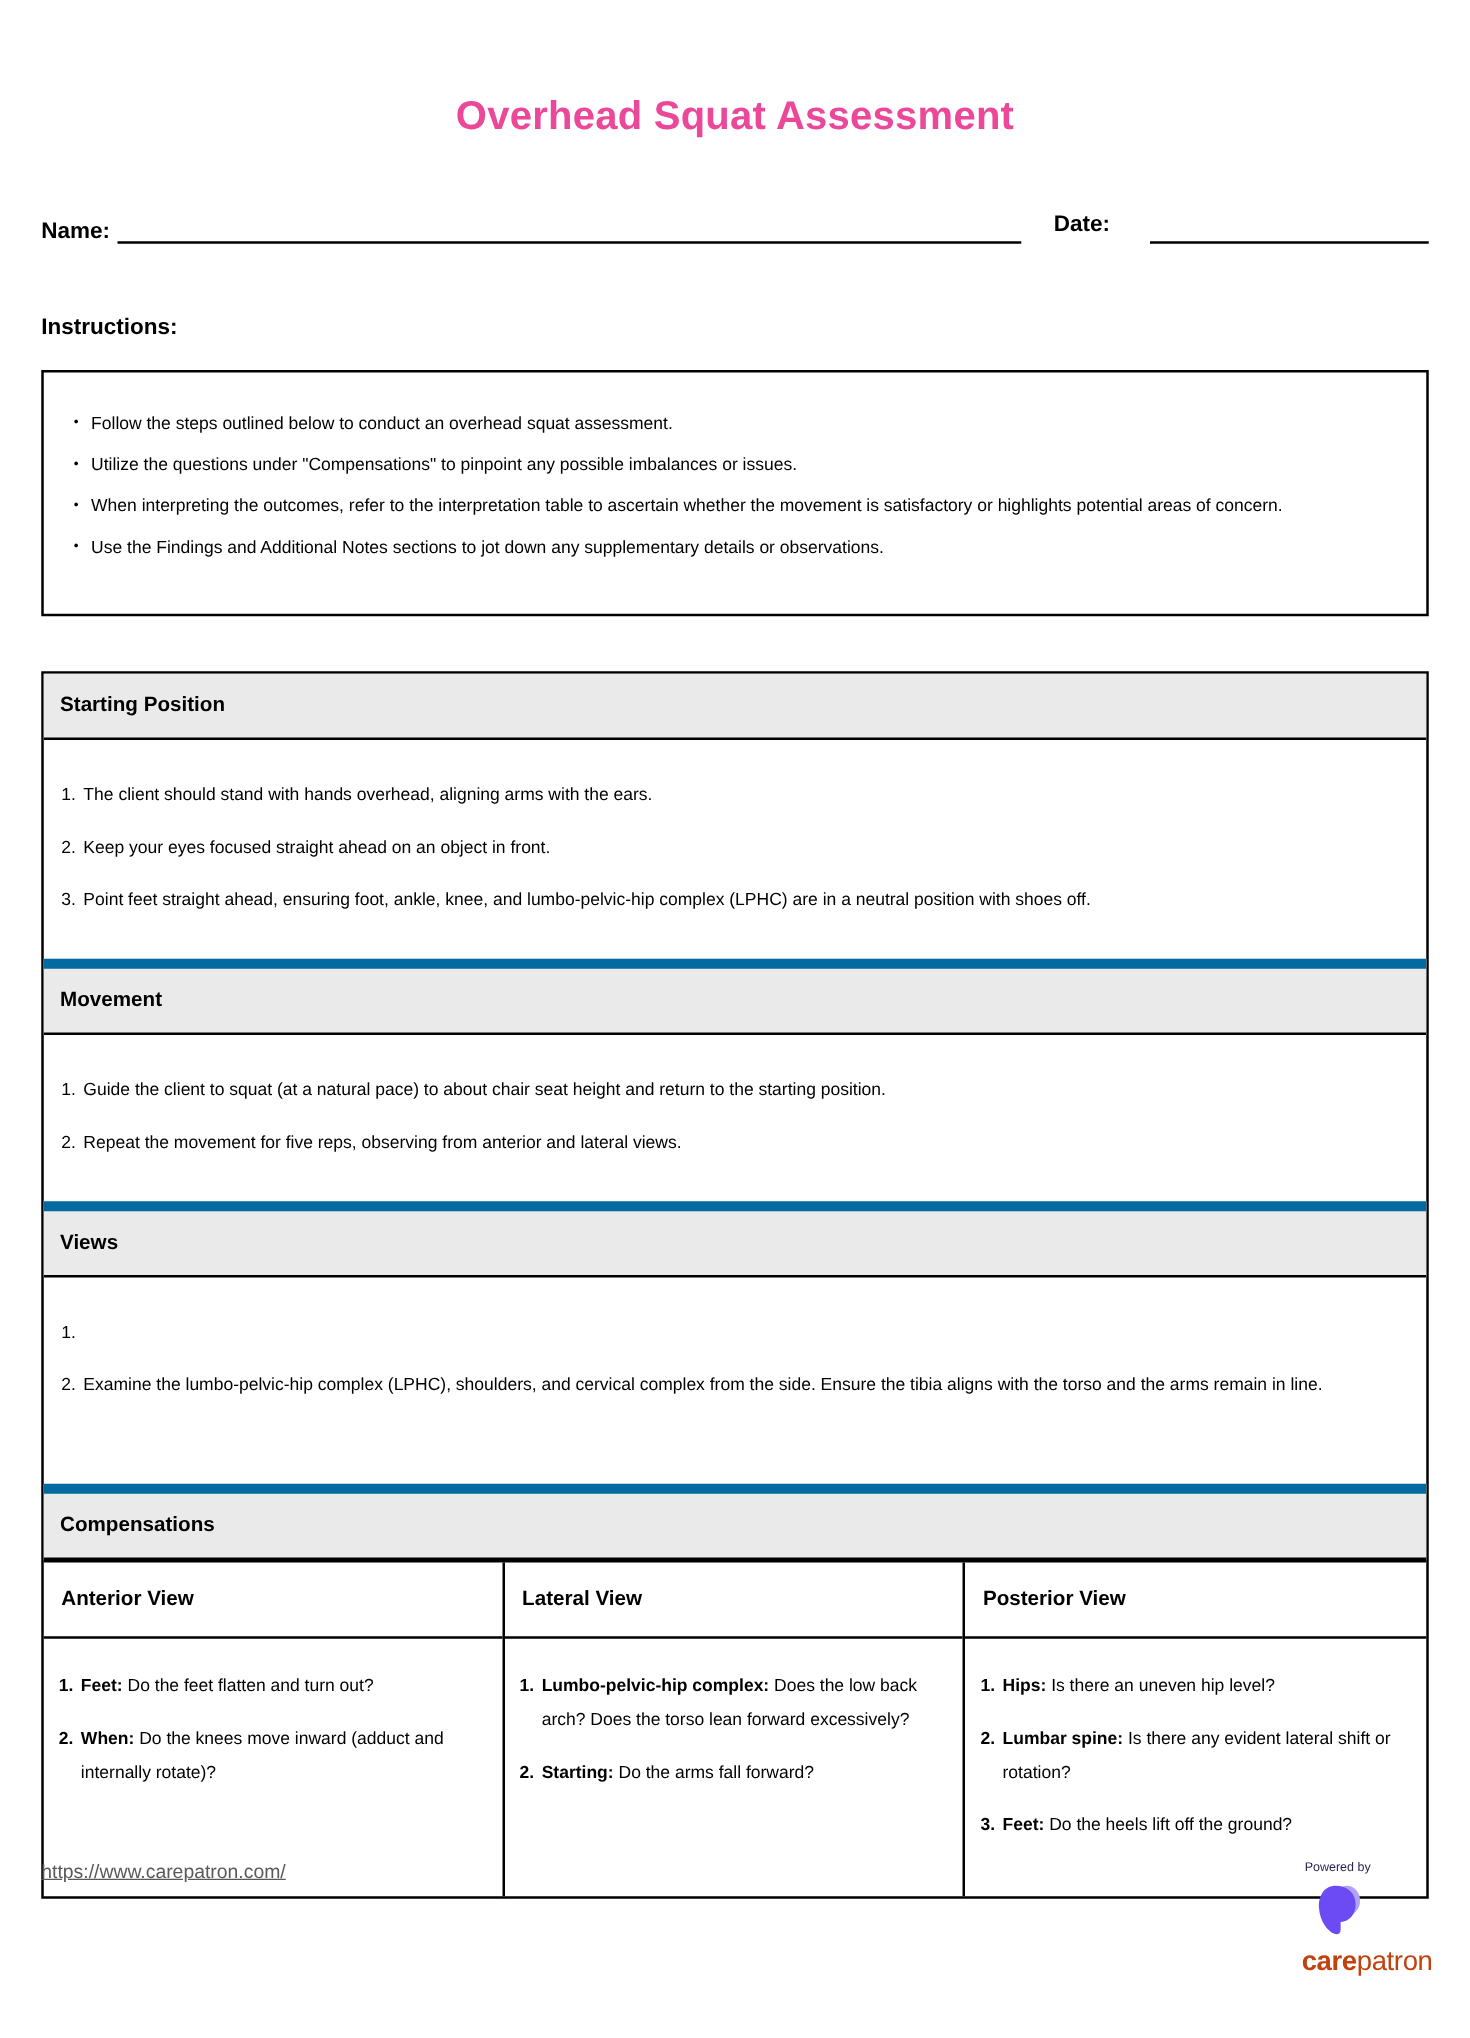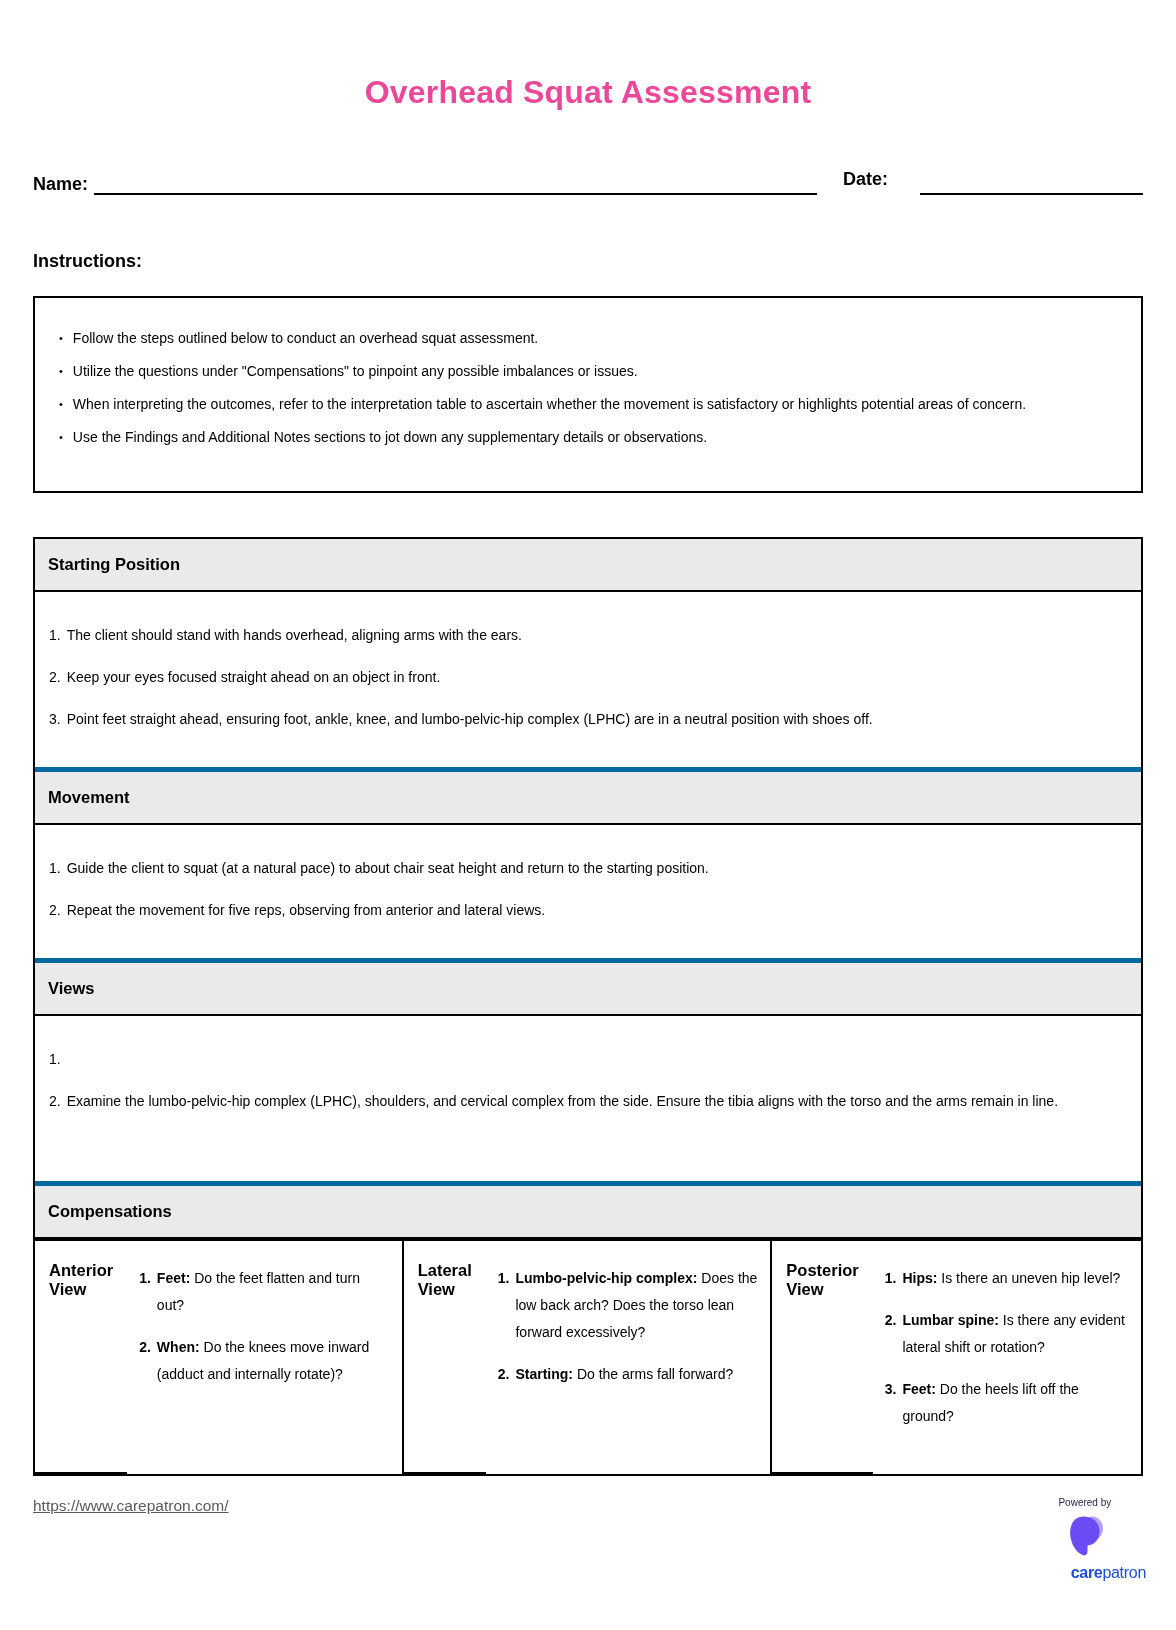--- a/index.html
+++ b/index.html
@@ -63,21 +63,21 @@
   .bullet-row:last-child { margin-bottom: 0; }
   .bullet-marker { font-size: 11px; line-height: 20px; flex: 0 0 auto; padding-left: 6px; }
 
   
   .main-table {
     margin-top: 44px;
     border: 2px solid #000;
   }
   .sec-header {
     background: #eaeaea;
-    border-top: 5px solid #0369a1;
+    border-top: 8px solid #0369a1;
     border-bottom: 2px solid #000;
     padding: 16px 13px;
     font-weight: bold;
     font-size: 16.5px;
   }
   .main-table section:first-child .sec-header { border-top: none; }
   .sec-body { padding: 30px 14px 34px 14px; }
   .sec-body.views { padding-bottom: 66px; }
 
   .num-row {
@@ -89,21 +89,21 @@
   }
   .num-row:last-child { margin-bottom: 0; }
   .num-marker { white-space: nowrap; flex: 0 0 auto; }
 
   
   .comp-grid {
     display: grid;
     grid-template-columns: 1fr 1fr 1fr;
     border-top: 2px solid #000;
   }
-  .comp-col { border-right: 2px solid #000; display: flex; flex-direction: row; }
+  .comp-col { border-right: 2px solid #000; display: flex; flex-direction: column; }
   .comp-col:last-child { border-right: none; }
   .comp-col-header {
     padding: 20px 14px;
     font-weight: bold;
     font-size: 16.5px;
     border-bottom: 2px solid #000;
   }
   .comp-col-body { padding: 24px 12px 44px 12px; }
   .comp .num-marker { font-weight: bold; }
   .comp b { font-weight: bold; }
@@ -117,21 +117,21 @@
     align-items: flex-start;
   }
   .footer-link {
     font-size: 15.5px;
     color: #595959;
     text-decoration: underline;
   }
   .brand { display: flex; align-items: center; gap: 7px; flex-direction: column; }
   .powered-by { font-size: 10px; color: #26264f; margin-right: 2px; }
   .brand-logo { width: 36px; height: 42px; flex: 0 0 auto; }
-  .brand-word { font-size: 16px; color: #1d4ed8; letter-spacing: -0.3px; white-space: nowrap; margin-left: 45px; }
+  .brand-word { font-size: 22px; color: #c2410c; letter-spacing: -0.3px; white-space: nowrap; margin-left: 45px; }
   .brand-word .bold { font-weight: bold; }
 </style>
 </head>
 <body>
 
 <div class="page">
 
   <div class="title">Overhead Squat Assessment</div>
 
   <div class="namedate">

